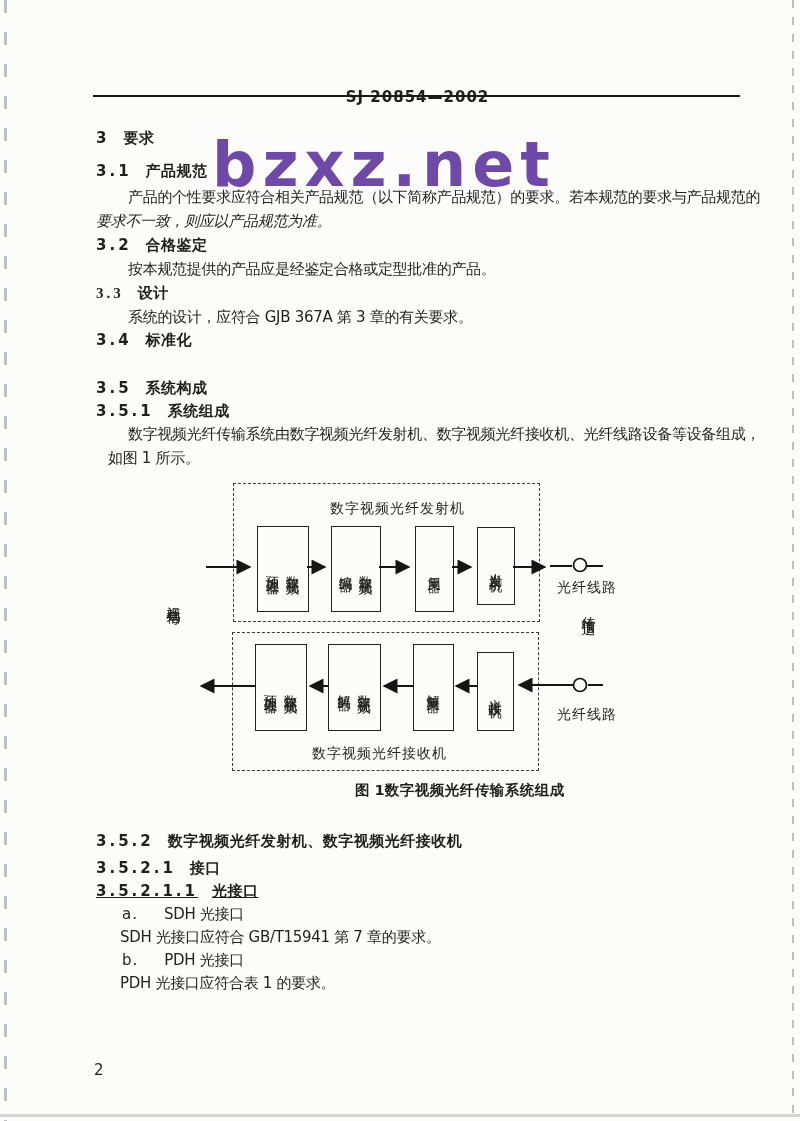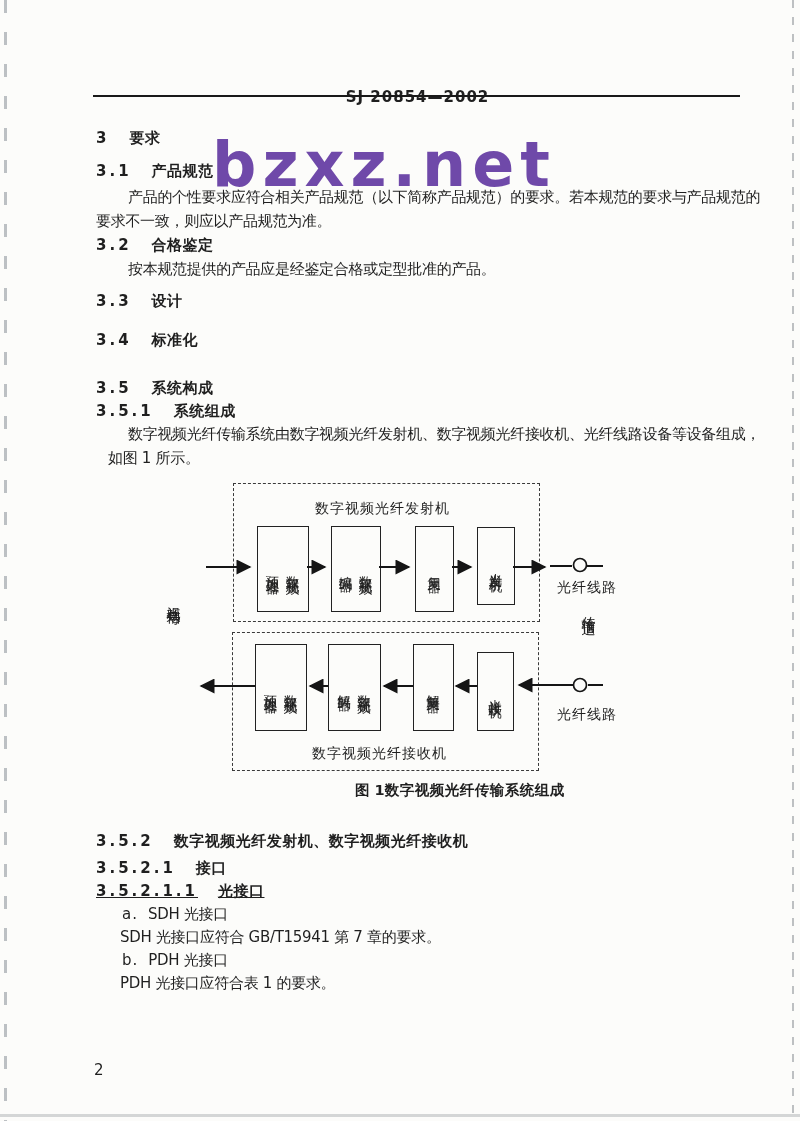--- a/index.html
+++ b/index.html
@@ -35,23 +35,23 @@
     text-align:center; font-size:15px; font-weight:bold; letter-spacing:1px;
     z-index:2;
     margin-top:12px;
   }
   .header-rule {
     position:absolute; top:95px; left:93px; width:647px; height:2px;
     background:#191919; z-index:2;
   }
   .ln { position:absolute; white-space:nowrap; font-size:15px; letter-spacing:-0.3px; z-index:2; }
   .ln .num { font-weight:bold; letter-spacing:3px; }
-  .ln .tt  { font-weight:bold; margin-left:20px; letter-spacing:0.5px; }
+  .ln .tt  { font-weight:bold; margin-left:14px; letter-spacing:0.5px; }
   .ln .inum { letter-spacing:1px; }
-  .ln .itext { margin-left:10px; }
+  .ln .itext { margin-left:26px; }
   
   .fig-el { position:absolute; z-index:2; }
   .dashed-box { border:1.6px dashed #3a3a3a; background:transparent; }
   .fig-title { font-size:14px; letter-spacing:1px; white-space:nowrap; text-align:center; }
   .blk {
     border:1.8px solid #222; display:flex; align-items:center; justify-content:center;
     background:#fcfcfa;
   }
   .vt { writing-mode:vertical-rl; font-size:13.5px; letter-spacing:2px; line-height:20px; }
   .vt span { display:block; }
@@ -76,42 +76,43 @@
   <div class="header-no">SJ 20854—2002</div>
   <div class="header-rule"></div>
 
   <div class="ln" style="left:96px; top:129px;">
     <span class="num">3</span><span class="tt">要求</span>
   </div>
   <div class="ln" style="left:96px; top:162px;">
     <span class="num">3.1</span><span class="tt">产品规范</span>
   </div>
   <div class="ln" style="left:128px; top:188px;">产品的个性要求应符合相关产品规范（以下简称产品规范）的要求。若本规范的要求与产品规范的</div>
-  <div class="ln" style="left:96px;  top:212px;">要求不一致，则应以产品规范为准。</div>
+  <div class="ln" style="left:96px;  top:212px;font-style:italic;">要求不一致，则应以产品规范为准。</div>
   <div class="ln" style="left:96px;  top:236px;">
     <span class="num">3.2</span><span class="tt">合格鉴定</span>
   </div>
   <div class="ln" style="left:128px; top:260px;">按本规范提供的产品应是经鉴定合格或定型批准的产品。</div>
-  <div class="ln" style="left:96px;  top:292px;">
+  <div class="ln" style="left:96px;  top:284px;font-family:Liberation Serif, serif;">
     <span class="num">3.3</span><span class="tt">设计</span>
   </div>
+  <div class="ln" style="left:128px; top:308px;">系统的设计，应符合 GJB 367A 第 3 章的有关要求。</div>
   <div class="ln" style="left:96px;  top:331px;">
     <span class="num">3.4</span><span class="tt">标准化</span>
   </div>
   <div class="ln" style="left:96px;  top:379px;">
     <span class="num">3.5</span><span class="tt">系统构成</span>
   </div>
   <div class="ln" style="left:96px;  top:402px;">
     <span class="num">3.5.1</span><span class="tt">系统组成</span>
   </div>
   <div class="ln" style="left:128px; top:425px;">数字视频光纤传输系统由数字视频光纤发射机、数字视频光纤接收机、光纤线路设备等设备组成，</div>
   <div class="ln" style="left:108px;  top:449px;">如图 1 所示。</div>
 
   <div class="fig-el dashed-box" style="left:233px; top:483px; width:305px; height:137px;"></div>
-  <div class="fig-el fig-title" style="left:230px; top:500px; width:305px;">数字视频光纤发射机</div>
+  <div class="fig-el fig-title" style="left:245px; top:500px; width:305px;">数字视频光纤发射机</div>
 
   <div class="fig-el blk" style="left:257px; top:526px; width:50px; height:84px;">
     <div class="vt">
       <span>数字视频</span>
       <span>预处理器</span>
     </div>
   </div>
   <div class="fig-el blk" style="left:331px; top:526px; width:48px; height:84px;">
     <div class="vt">
       <span>数字视频</span>

